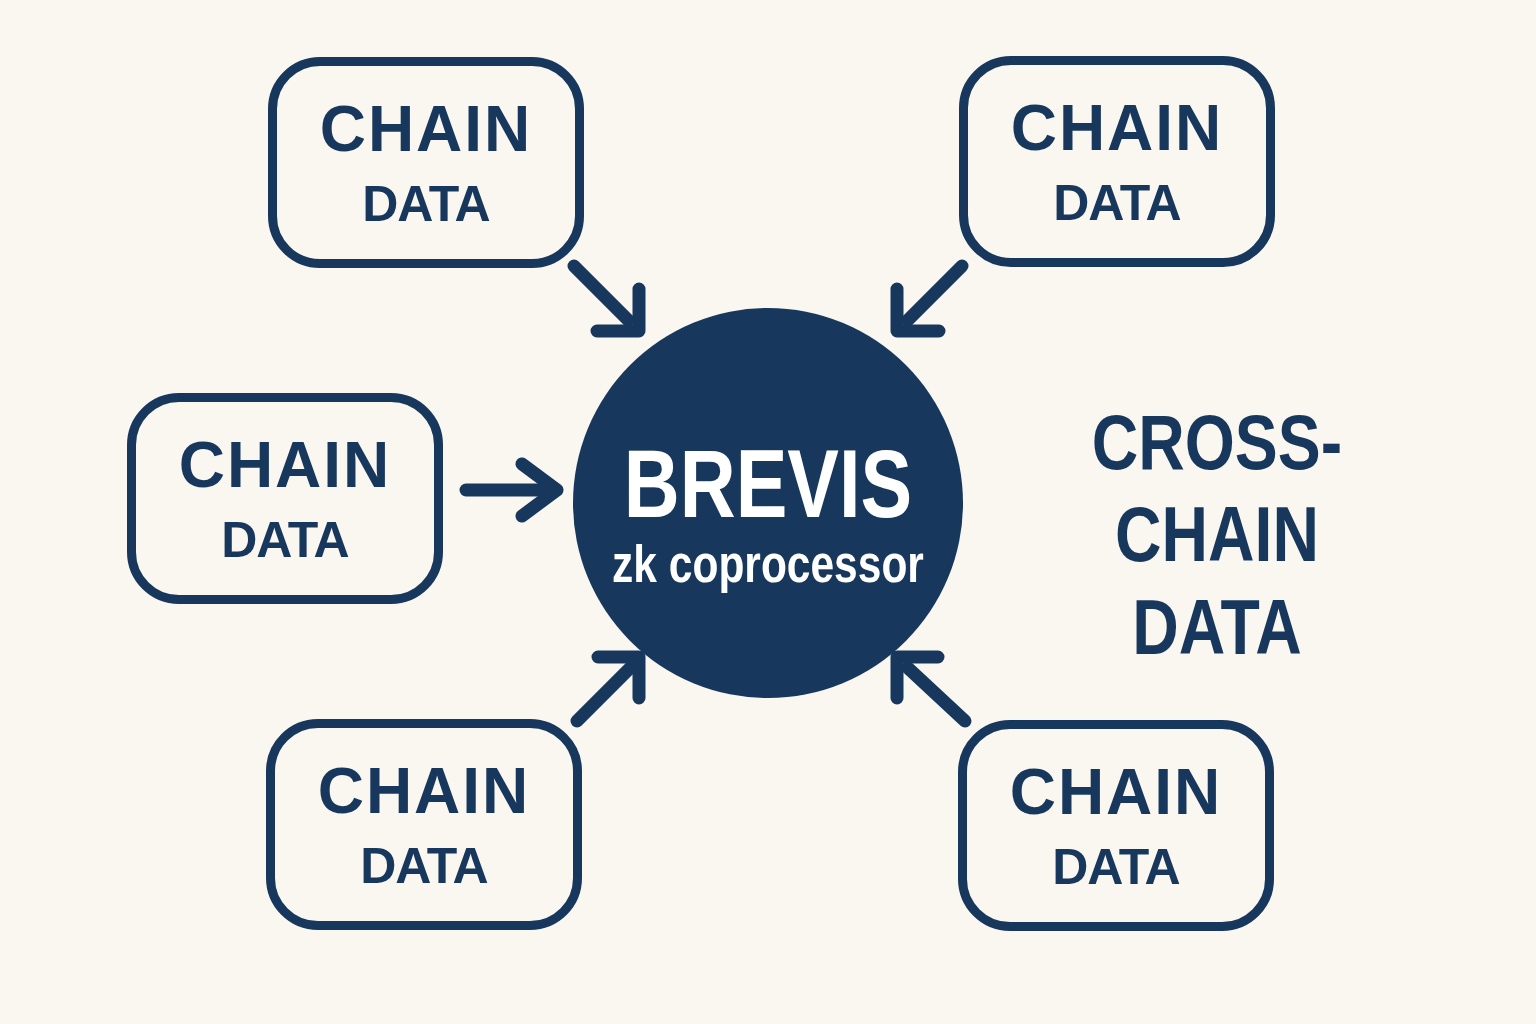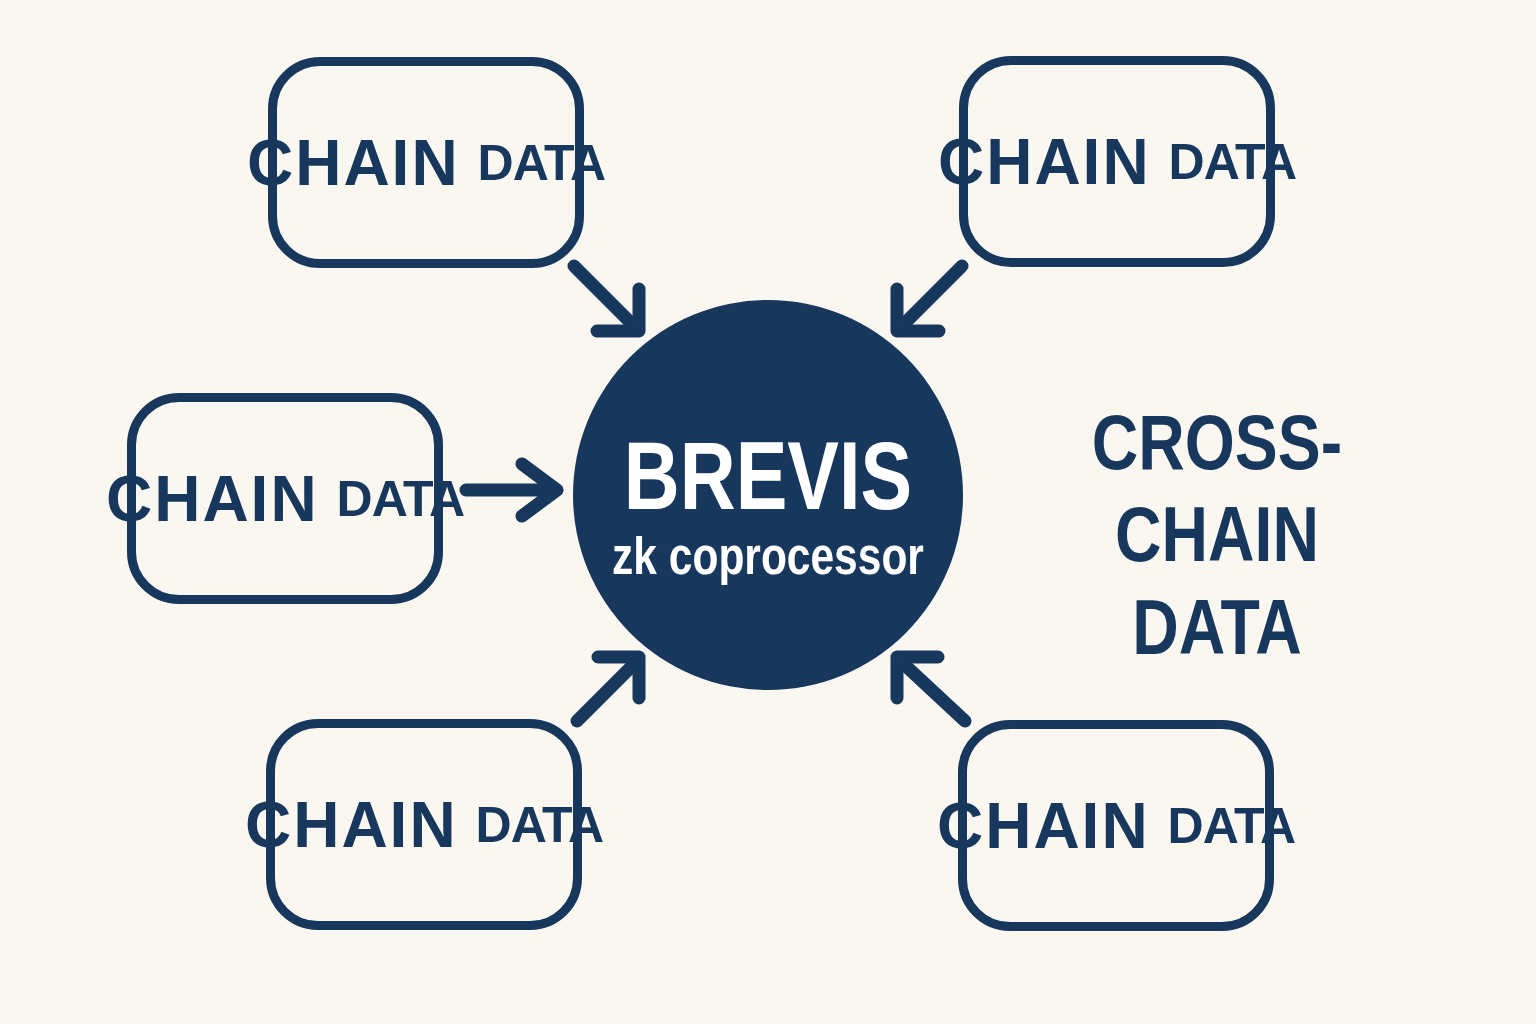--- a/index.html
+++ b/index.html
@@ -22,20 +22,21 @@
   }
   
   .node-box {
     position: absolute;
     width: 316px;
     height: 211px;
     border: 9px solid var(--navy);
     border-radius: 52px;
     background: var(--bg);
     display: flex;
+    flex-direction: column;
     align-items: center;
     justify-content: center;
     gap: 18px;
     color: var(--navy);
     text-align: right;
   }
   .node-box .line1 {
     font-size: 64px;
     line-height: 64px;
     font-weight: bold;
@@ -50,21 +51,21 @@
   .box-top-left     { left: 268px; top: 57px;  }
   .box-top-right    { left: 959px; top: 56px;  }
   .box-middle-left  { left: 127px; top: 393px; }
   .box-bottom-left  { left: 266px; top: 719px; }
   .box-bottom-right { left: 958px; top: 720px; }
 
   
   .center-circle {
     position: absolute;
     left: 573px;
-    top: 300px;
+    top: 308px;
     width: 390px;
     height: 390px;
     border-radius: 50%;
     background: var(--navy);
     color: var(--on-navy);
   }
   .center-title {
     position: absolute;
     top: 132px;
     left: 0;

